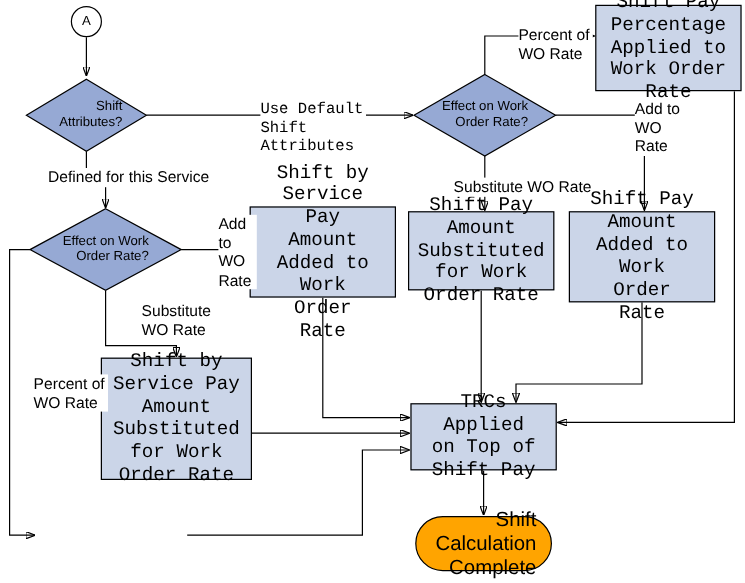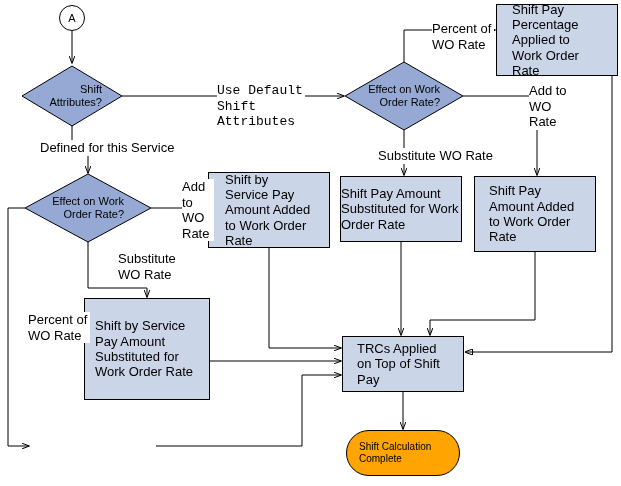--- a/index.html
+++ b/index.html
@@ -9,26 +9,26 @@
   }
   #wires{position:absolute;left:0;top:0;z-index:1;}
   #wires path{fill:none;stroke:#000;stroke-width:1;}
   .decision-shape{fill:var(--diamond-fill);stroke:#000;stroke-width:1;}
   .node-text{
     position:absolute;z-index:2;display:flex;align-items:center;justify-content:center;
     text-align:right;font-size:11px;line-height:1.18;
   }
   .process{
     position:absolute;z-index:2;display:flex;align-items:center;justify-content:center;
-    font-size:13px;line-height:1.18;
-    background:var(--process-fill);border:1px solid #000;box-sizing:border-box;
+    text-align:center;font-size:16px;line-height:1.18;
+    background:var(--process-fill);border:1px solid #000;box-sizing:border-box;font-family:Liberation Mono, monospace;
   }
   .terminal{
     position:absolute;z-index:2;display:flex;align-items:center;justify-content:center;
-    text-align:left;font-size:10px;line-height:1.18;
+    text-align:right;font-size:17px;line-height:1.18;
     background:var(--terminal-fill);border:1px solid #000;box-sizing:border-box;border-radius:23px;
   }
   .connector-circle{
     position:absolute;z-index:2;display:flex;align-items:center;justify-content:center;
     background:#fff;border:1px solid #000;border-radius:50%;box-sizing:border-box;
     font-size:11px;
   }
   .edge-label{
     position:absolute;z-index:3;background:#fff;text-align:left;
     font-size:13px;line-height:1.2;margin-left:26px;

